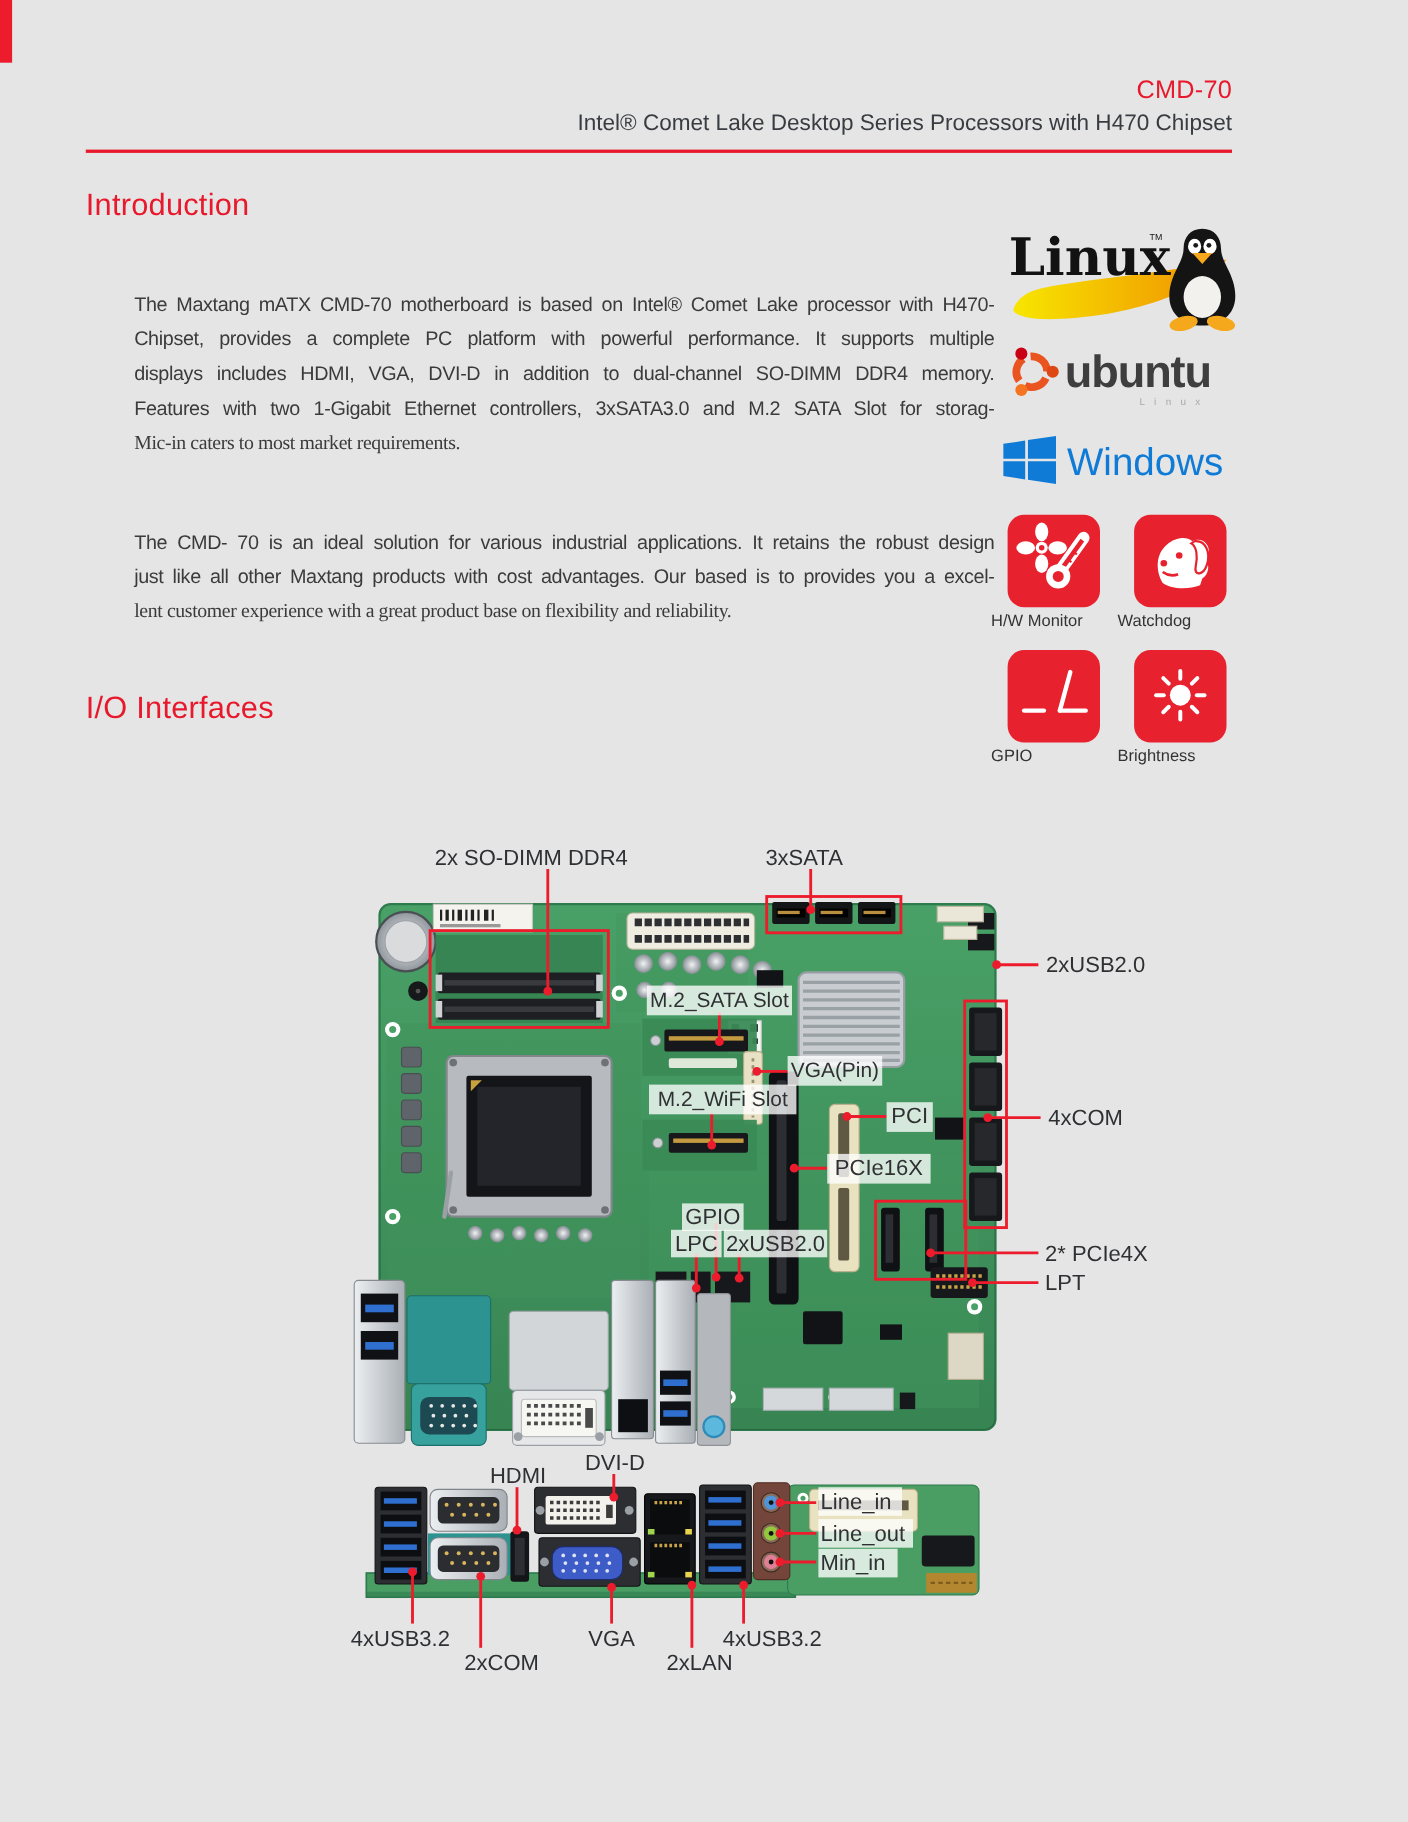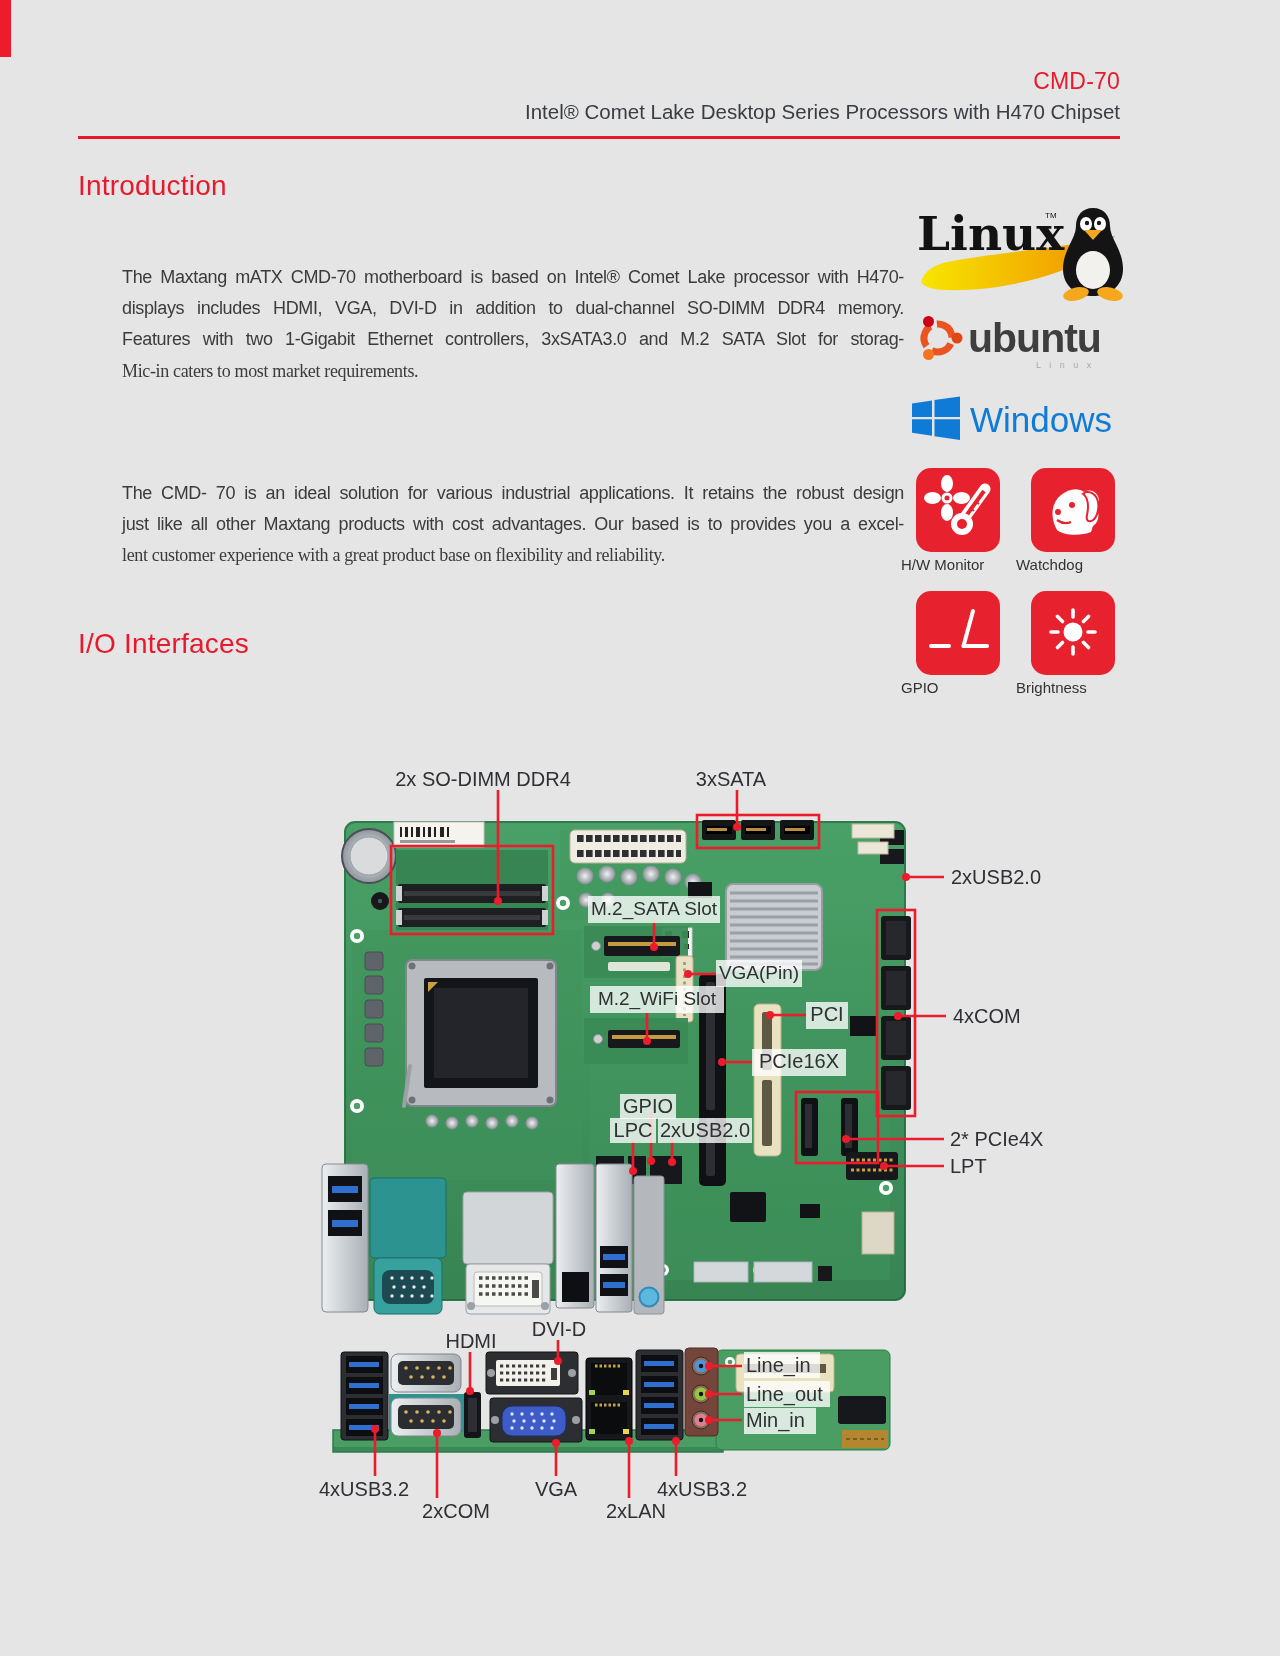--- a/index.html
+++ b/index.html
@@ -38,20 +38,21 @@
 
   <div id="corner-bar" class="abs"></div>
 
   <div id="product-code" class="abs">CMD-70</div>
   <div id="subtitle" class="abs">Intel® Comet Lake Desktop Series Processors with H470 Chipset</div>
   <div id="header-rule" class="abs"></div>
 
   <div id="intro-title" class="abs h1">Introduction</div>
   <div id="para1" class="abs para">
     <div class="pline">The Maxtang mATX CMD-70 motherboard is based on Intel® Comet Lake processor with H470-</div>
+    <div class="pline">Chipset, provides a complete PC platform with powerful performance. It supports multiple</div>
     <div class="pline">displays includes HDMI, VGA, DVI-D in addition to dual-channel SO-DIMM DDR4 memory.</div>
     <div class="pline">Features with two 1-Gigabit Ethernet controllers, 3xSATA3.0 and M.2 SATA Slot for storag-</div>
     <div class="pline-last">Mic-in caters to most market requirements.</div>
   </div>
   <div id="para2" class="abs para">
     <div class="pline">The CMD- 70 is an ideal solution for various industrial applications. It retains the robust design</div>
     <div class="pline">just like all other Maxtang products with cost advantages. Our based is to provides you a excel-</div>
     <div class="pline-last">lent customer experience with a great product base on flexibility and reliability.</div>
   </div>
 

